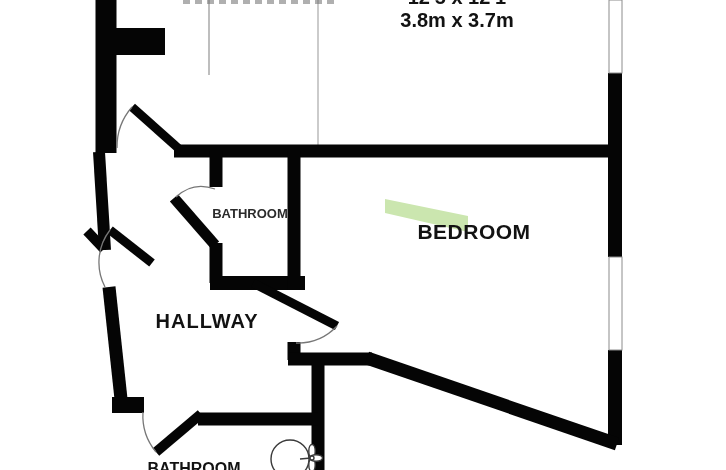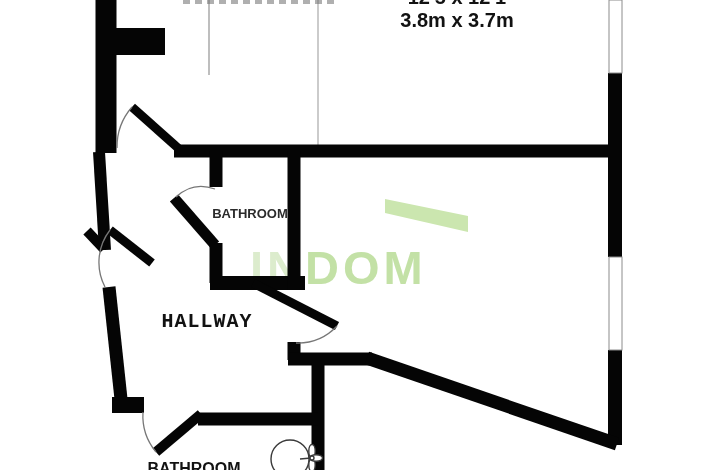--- a/index.html
+++ b/index.html
@@ -22,36 +22,33 @@
     white-space:nowrap;
   }
   .wm-light{color:var(--wm-light,#dceccd);}
   .wm-dark{color:var(--wm-letter,#c3e1a6);}
   .lbl{
     position:absolute;z-index:3;transform:translateX(-50%);
     font-weight:bold;color:var(--label,#121212);white-space:nowrap;line-height:1.08;
   }
   .dim{font-size:20px;text-align:center;}
   .room-big{font-size:21px;letter-spacing:0.5px;}
-  .room-mid{font-size:20px;letter-spacing:1px;font-family:Liberation Mono, monospace;}
+  .room-mid{font-size:20px;letter-spacing:1px;}
   .room-small{font-size:13px;color:#2b2b2b;}
   .room-bath{font-size:16px;}
   .remnant{
     position:absolute;left:183px;top:0;width:156px;height:4px;z-index:3;
     background:repeating-linear-gradient(90deg, rgba(110,110,110,.55) 0 7px, transparent 7px 12px);
   }
 </style>
 </head>
 <body>
 
 <div id="stage" style="--wall: #050505; --label: #121212; --bg: #ffffff; --wm-letter: #c3e1a6; --wm-light: #dceccd; --wm-roof: #cbe6af;">
 
-  <div class="watermark">
-    <span class="wm-light">IN</span><span class="wm-dark">DOM</span>
-  </div>
 
   <svg class="plan" width="726" height="470" viewBox="0 0 726 470">
 
     <polygon class="wm-roof" points="385,199 468,216 468,232 385,213"></polygon>
 
     <g>
       <line class="thin-part" x1="209" y1="0" x2="209" y2="75" stroke-width="1.5"></line>
       <line class="thin-part" x1="318" y1="0" x2="318" y2="146" stroke-width="1.2"></line>
     </g>
 
@@ -113,18 +110,19 @@
       <ellipse class="fixture" cx="316" cy="458" rx="6.5" ry="3.2"></ellipse>
       <circle class="fixture" cx="312" cy="458" r="2"></circle>
     </g>
   </svg>
 
   <div class="remnant"></div>
 
   <div class="lbl dim" style="left:457px;top:-13px;">12'5 x 12'1</div>
   <div class="lbl dim" style="left:457px;top:10px;">3.8m x 3.7m</div>
 
+  <div class="lbl room-big" style="left:474px;top:221px;">BEDROOM</div>
 
   <div class="lbl room-small" style="left:250px;top:207px;">BATHROOM</div>
   <div class="lbl room-mid" style="left:207px;top:311px;">HALLWAY</div>
   <div class="lbl room-bath" style="left:194px;top:460px;">BATHROOM</div>
 
 </div>
 
 </body></html>

